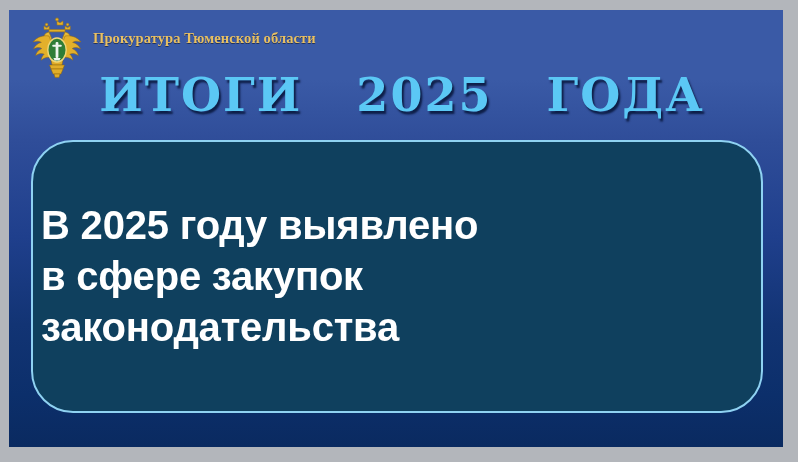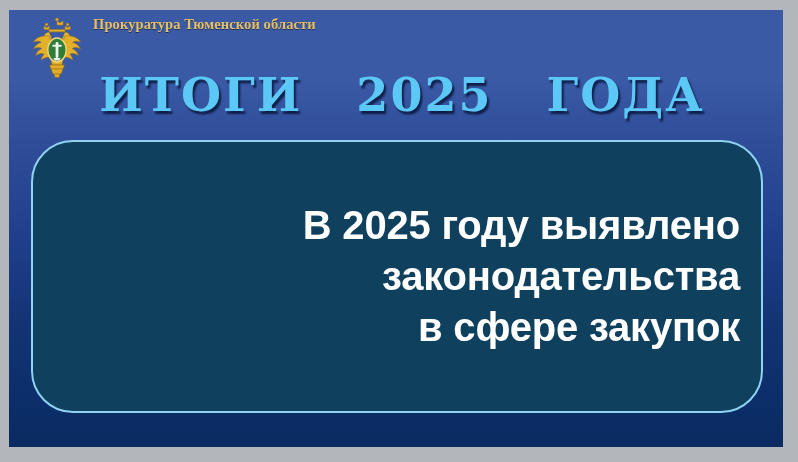--- a/index.html
+++ b/index.html
@@ -50,20 +50,21 @@
     align-items: flex-start;
     gap: 8px;
   }
   .emblem {
     width: 56px;
     height: 64px;
     flex: 0 0 auto;
     display: block;
   }
   .org-name {
+    margin-top: 14px;
     font-family: "Liberation Serif", serif;
     font-weight: bold;
     font-size: 14.5px;
     letter-spacing: .1px;
     color: #e8c063;
     white-space: nowrap;
     text-shadow: 0 1px 0 rgba(0,0,0,.45);
   }
 
   
@@ -93,28 +94,28 @@
     box-sizing: border-box;
     background: #0f405e;
     border: 2px solid #8fd2f2;
     border-radius: 42px;
     display: flex;
     align-items: center;
     justify-content: center;
   }
   .panel-text {
     width: 100%;
-    text-align: right;
+    text-align: left;
     color: #ffffff;
     font-family: "Liberation Sans", sans-serif;
     font-weight: bold;
     font-size: 40px;
     line-height: 1.28;
     letter-spacing: -.2px;
-    padding: 0 21px;
+    padding: 0 8px;
     box-sizing: border-box;
   }
   .panel-text .ln { display: block; }
 </style>
 </head>
 <body>
 
 <div class="screenshot">
 
   <div class="slide">
@@ -159,19 +160,19 @@
       </svg>
 
       <span class="org-name">Прокуратура Тюменской области</span>
     </div>
 
     <div class="headline">ИТОГИ   2025   ГОДА</div>
 
     <div class="panel">
       <div class="panel-text">
         <span class="ln">В 2025 году выявлено</span>
+        <span class="ln">в сфере закупок</span>
         <span class="ln">законодательства</span>
-        <span class="ln">в сфере закупок</span>
       </div>
     </div>
 
   </div>
 </div>
 
 </body></html>

